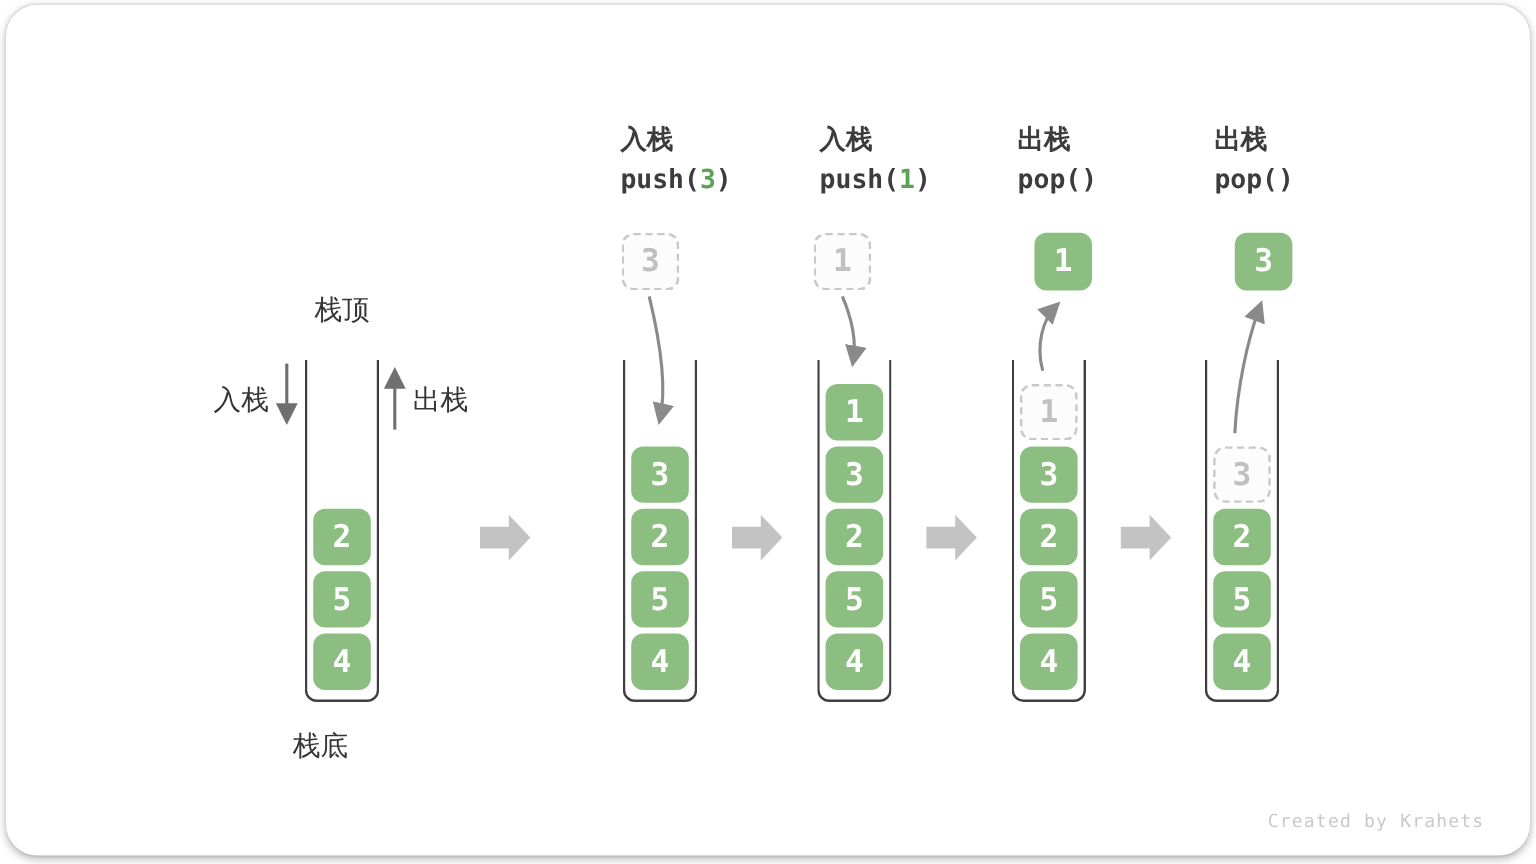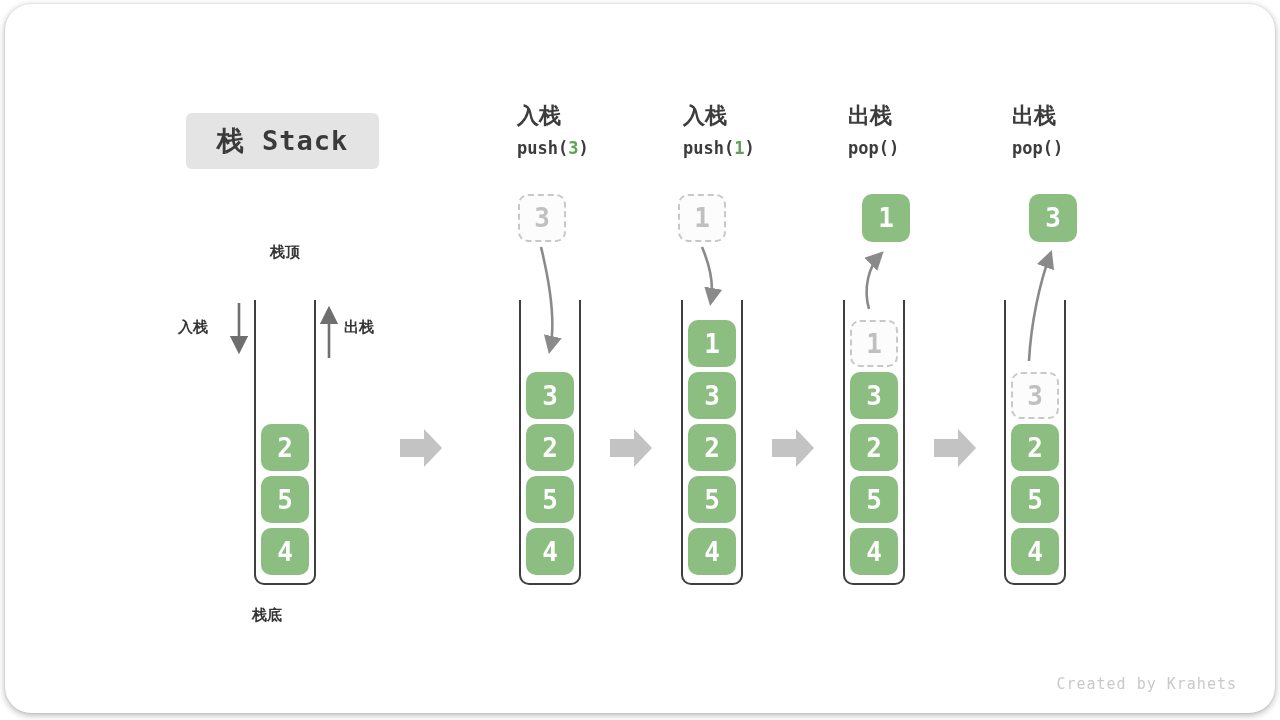--- a/index.html
+++ b/index.html
@@ -22,25 +22,25 @@
     font-size: 27px; font-weight: 700; color: #3A3A3A; letter-spacing: 1px;
   }
 
   .op-header { top: 105px; width: 170px; }
   .op-cn {
     font-size: 22px; font-weight: 700; color: #3C3C3C; line-height: 1;
     margin-bottom: 13px;
   }
   .op-code {
     font-family: "DejaVu Sans Mono", monospace;
-    font-size: 17px; font-weight: 600; color: #3C3C3C; line-height: 1;
+    font-size: 22px; font-weight: 600; color: #3C3C3C; line-height: 1;
   }
   .op-code .arg { color: #5BA352; font-weight: 800; }
 
-  .lbl { font-size: 15px; font-weight: 700; color: #353535; }
+  .lbl { font-size: 23px; font-weight: 400; color: #353535; }
   .lbl-center { width: 62px; text-align: center; }
 
   .container {
     top: 300px; width: 62px; height: 285px;
     border-left: 2px solid #3F3F3F;
     border-right: 2px solid #3F3F3F;
     border-bottom: 2px solid #3F3F3F;
     border-radius: 0 0 10px 10px;
     background: #fff;
   }
@@ -65,23 +65,20 @@
     font-size: 15px; color: #C9C9C9; letter-spacing: 1px;
   }
 </style>
 </head>
 <body>
 
 <div class="card"></div>
 
 <div class="canvas">
 
-  <div class="abs title-box">
-    <span>栈 Stack</span>
-  </div>
 
   <div class="abs op-header" style="left:517px">
     <div class="op-cn">入栈</div>
     <div class="op-code"><span>push(</span><span class="arg">3</span><span>)</span></div>
   </div>
   <div class="abs op-header" style="left:683px">
     <div class="op-cn">入栈</div>
     <div class="op-code"><span>push(</span><span class="arg">1</span><span>)</span></div>
   </div>
   <div class="abs op-header" style="left:848px">

